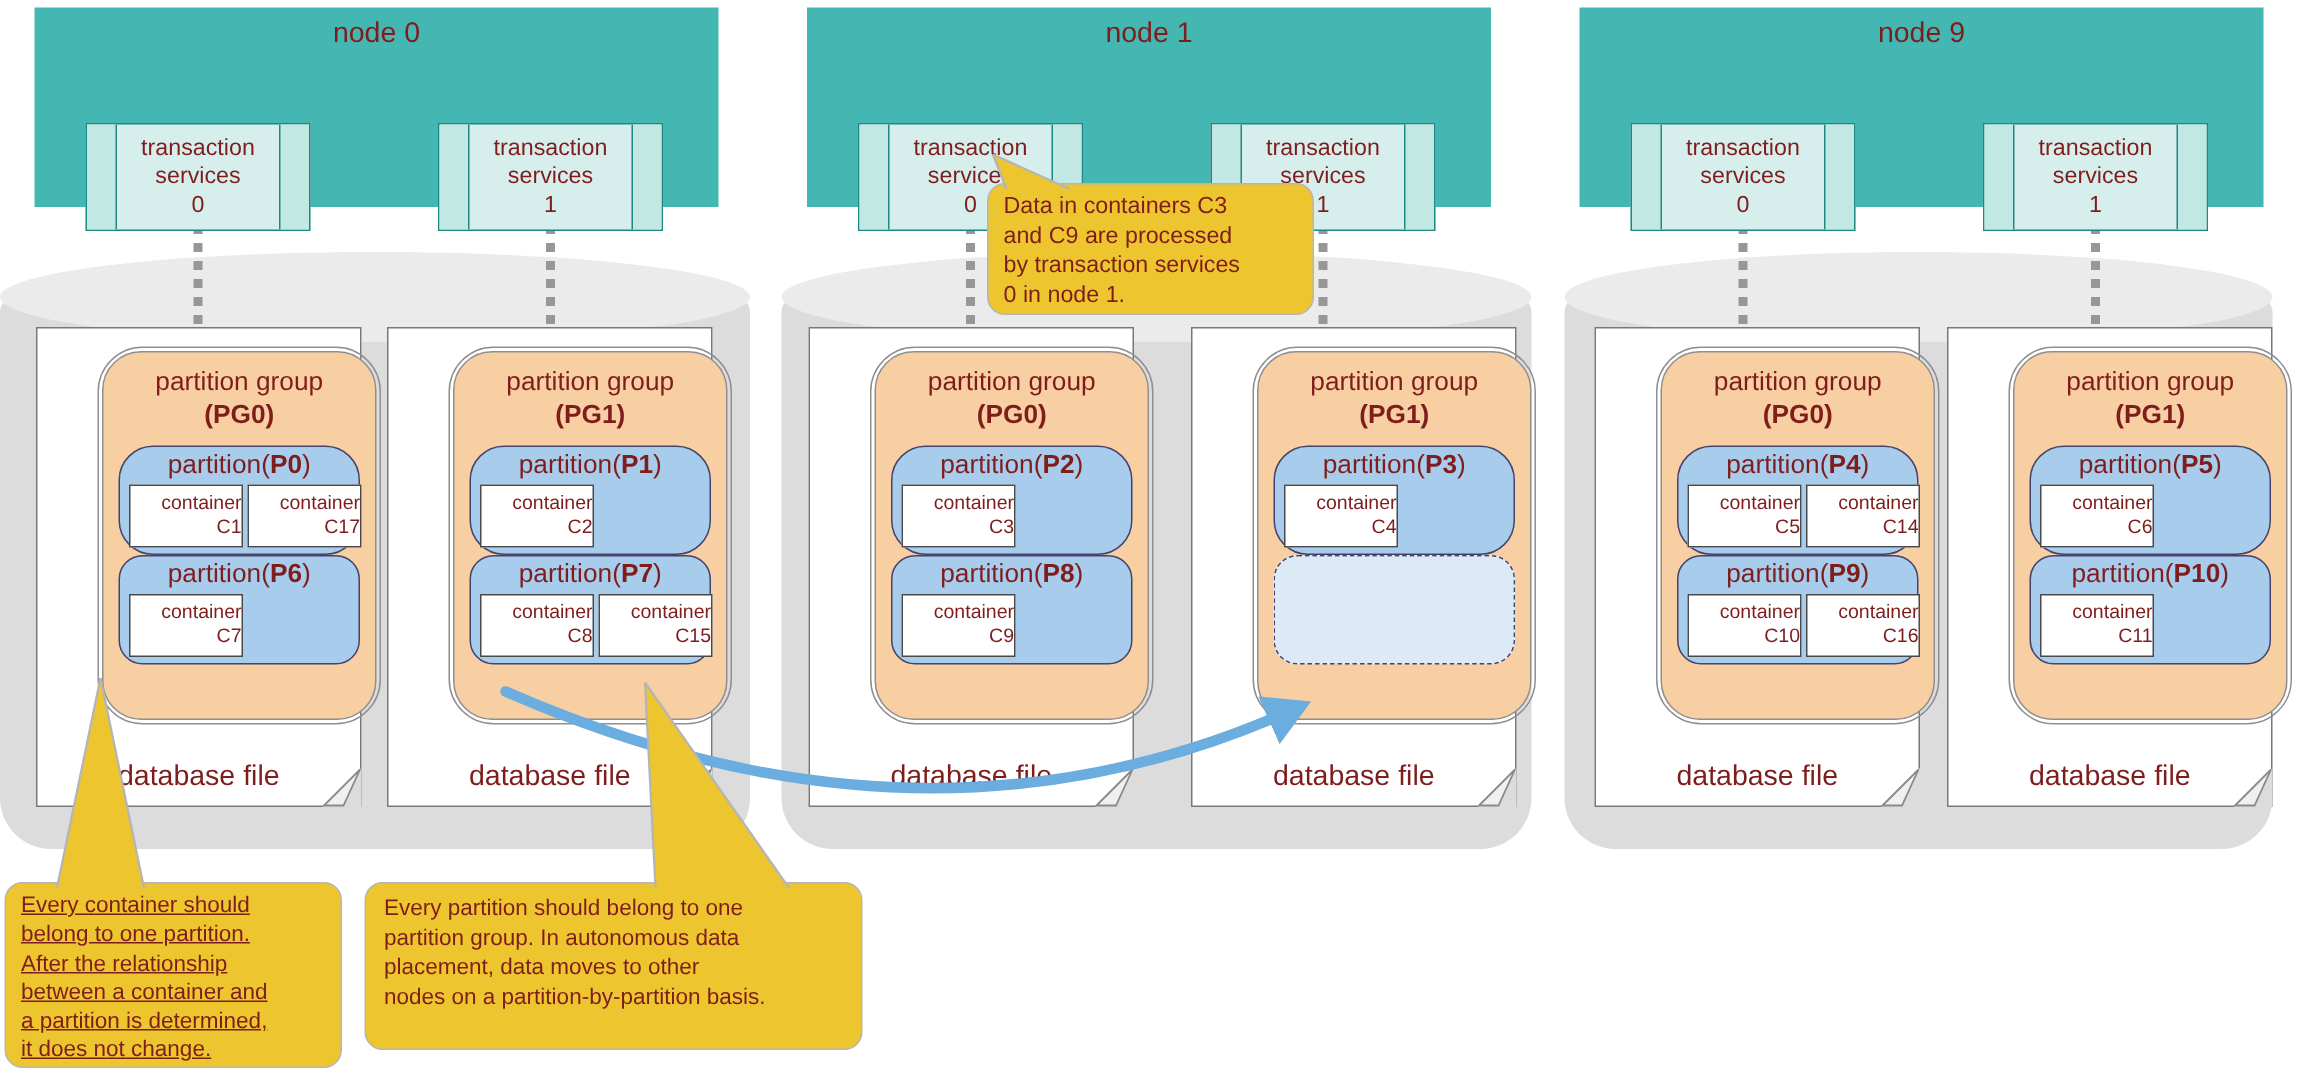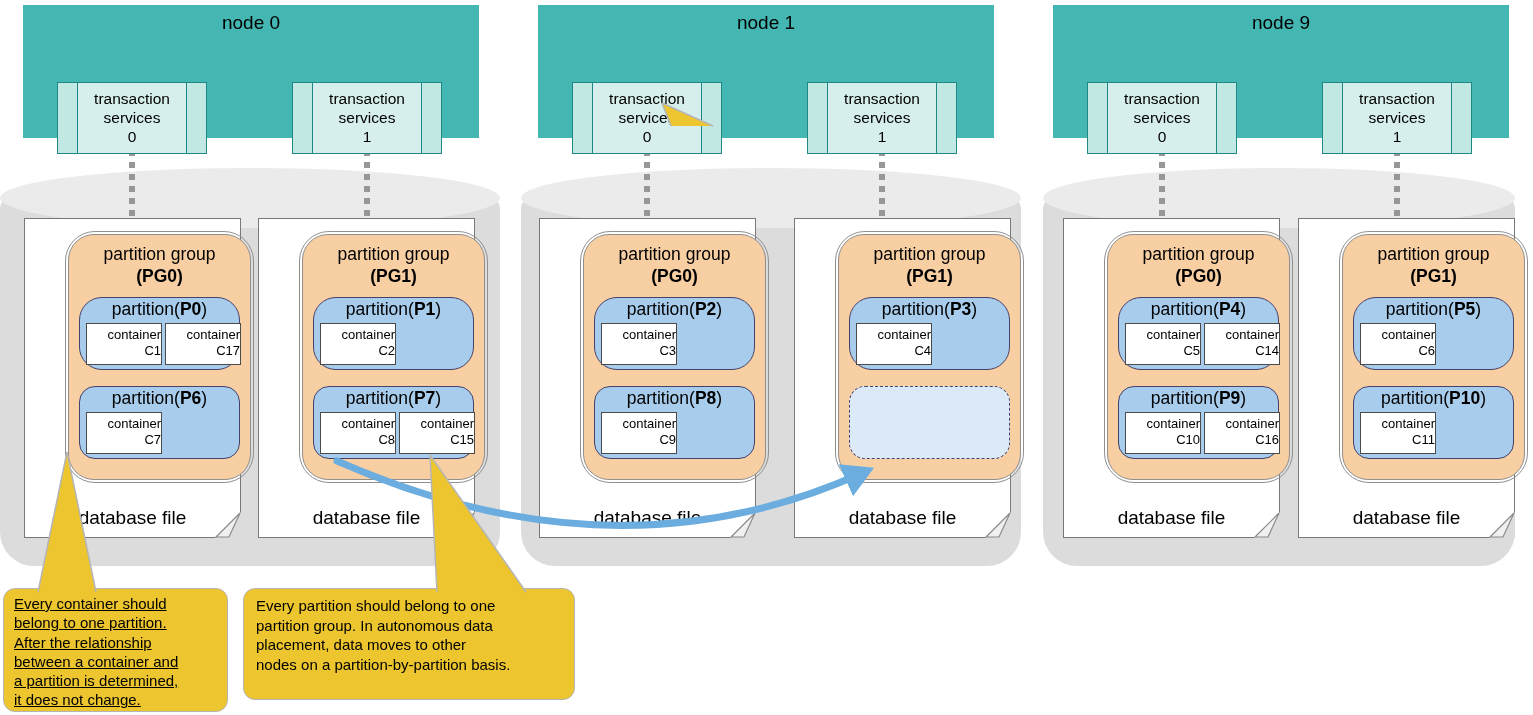--- a/index.html
+++ b/index.html
@@ -1,17 +1,17 @@
 <!DOCTYPE html>
 <html><head>
 <meta charset="utf-8">
 <style>
   html,body{margin:0;padding:0;background:#fff;}
   .canvas{position:relative;width:1533px;height:715px;background:#ffffff;overflow:hidden;
-          font-family:"Liberation Sans",sans-serif;color:#000000;}
+          font-family:"Liberation Sans",sans-serif;color:#7f1d1d;}
 
   
   .node-header{position:absolute;top:5px;width:456px;height:133px;background:#45b7b2;z-index:2;}
   .node-title{text-align:center;font-size:19px;margin-top:7px;}
 
   
   .ts{position:absolute;top:42px;width:150px;height:72px;background:#d6efec;
       border:1px solid #1f8784;display:flex;z-index:3;box-sizing:border-box;margin-top:40px;}
   .ts-strip{width:19px;background:#c2e8e4;}
   .ts-strip.l{border-right:1px solid #1f8784;}
@@ -39,21 +39,21 @@
       border-radius:30px;padding:2px;box-sizing:border-box;margin-left:28px;}
   .pg-in{width:100%;height:100%;border:1.5px solid #8f8f8f;border-radius:26px;background:#f8cfa3;
          position:relative;box-sizing:border-box;}
   .pg-title{text-align:center;font-size:17.5px;line-height:22px;margin-top:8px;}
   .pg-id{font-weight:bold;}
 
   
   .partition{position:absolute;left:10px;width:161px;height:73px;background:#a8cdec;
              border:1.5px solid #45426b;border-radius:16px;box-sizing:border-box;}
   .partition.p1{top:62px;border-radius:23px;}
-  .partition.p2{top:151px;}
+  .partition.p2{top:135px;}
   .partition.empty{background:#dce9f7;border:1.6px dashed #45426b;}
   .pt-title{text-align:center;font-size:17.5px;margin-top:1px;}
 
   
   .ctr{position:absolute;top:25px;width:76px;height:42px;background:#fff;border:1px solid #4a4a4a;
        text-align:right;font-size:13px;line-height:16px;padding-top:3px;box-sizing:border-box;}
   .ctr.pos1{left:6px;}
   .ctr.pos2{left:85px;}
 
   
@@ -349,20 +349,24 @@
 
   <svg class="overlay" width="1533" height="715">
     <defs>
       <marker id="ah" markerWidth="6" markerHeight="6" refX="2.2" refY="3" orient="auto" markerUnits="strokeWidth">
         <path d="M0,0.5 L4.4,3 L0,5.5 Z" fill="#6badde"></path>
       </marker>
     </defs>
     <path d="M 337 461 Q 615 583 860 474" fill="none" stroke="#6badde" stroke-width="7" stroke-linecap="round" marker-end="url(#ah)"></path>
   </svg>
 
+  <div class="callout co-top">Data in containers C3
+and C9 are processed
+by transaction services
+0 in node 1.</div>
   <div class="callout co-left">Every container should
 belong to one partition.
 After the relationship
 between a container and
 a partition is determined,
 it does not change.</div>
   <div class="callout co-mid">Every partition should belong to one
 partition group. In autonomous data
 placement, data moves to other
 nodes on a partition-by-partition basis.</div>

